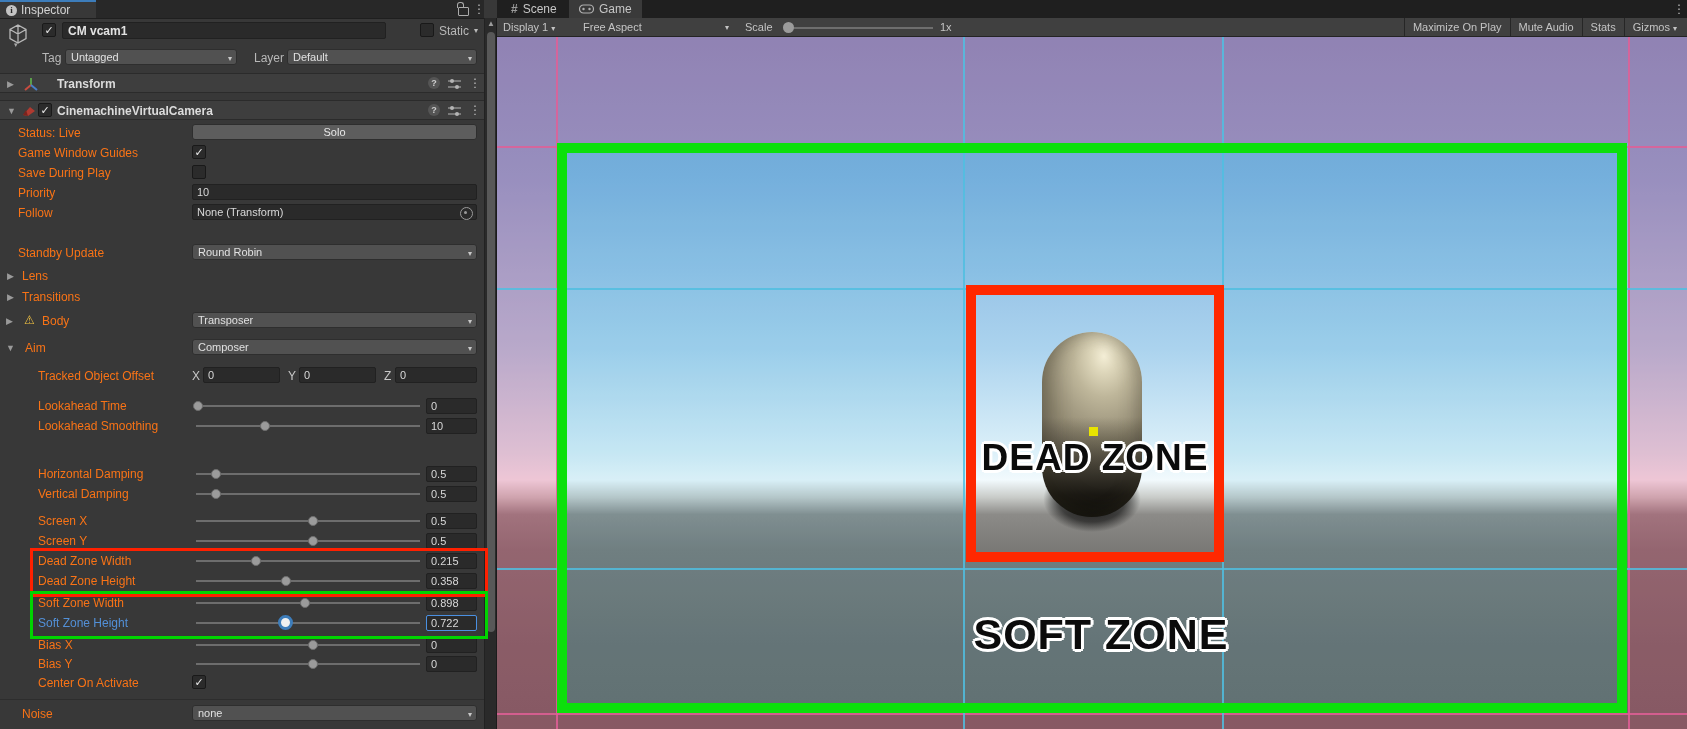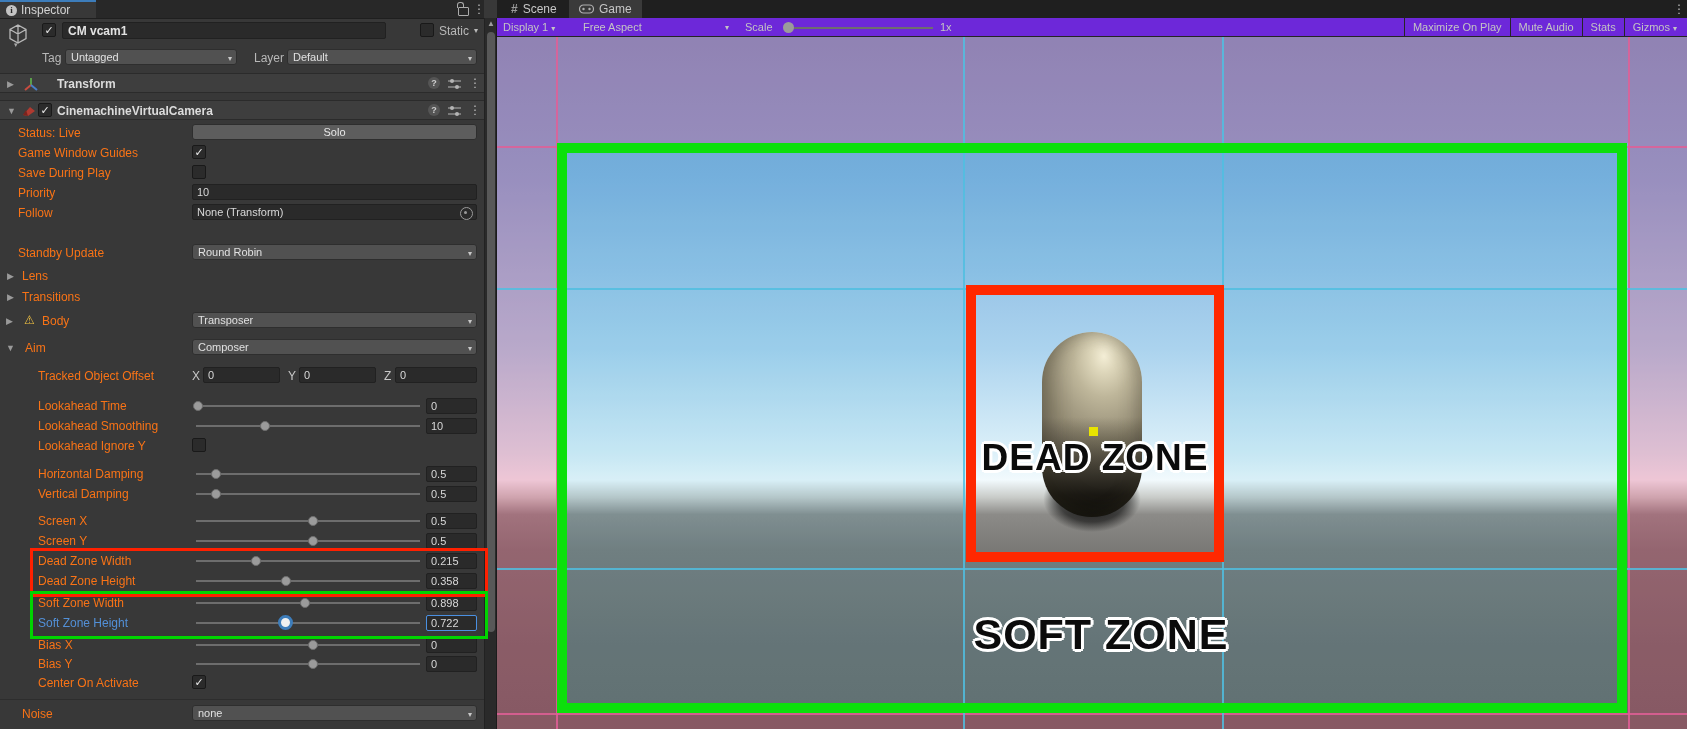--- a/index.html
+++ b/index.html
@@ -52,21 +52,21 @@
   
   .vscroll{position:absolute;left:484px;top:18px;width:13px;height:711px;background:#2a2a2a;
            border-left:1px solid #222;border-right:1px solid #1c1c1c;box-sizing:border-box;}
   .vthumb{position:absolute;left:2px;top:14px;width:8px;height:600px;background:#585858;border-radius:4px;}
   .scroll-up{position:absolute;left:2px;top:1px;font-size:8px;color:#9c9c9c;}
   
   .gamepanel{position:absolute;left:497px;top:0;width:1190px;height:729px;background:#1f1f1f;}
   .game-tabbar{position:absolute;left:0;top:0;width:1190px;height:18px;background:#1f1f1f;}
   .gtab{position:absolute;top:0;height:18px;display:flex;align-items:center;gap:5px;font-size:12px;color:#c6c6c6;padding:0 10px;}
   .gtab.active{background:#3a3a3a;}
-  .toolbar{position:absolute;left:0;top:18px;width:1190px;height:19px;background:#6d28d9;border-bottom:1px solid #242424;
+  .toolbar{position:absolute;left:0;top:18px;width:1190px;height:19px;background:#404040;border-bottom:1px solid #242424;
            font-size:11px;color:#c4c4c4;box-sizing:border-box;}
   .tb-item{position:absolute;top:2px;height:15px;line-height:15px;}
   .tb-right{position:absolute;right:2px;top:0;height:18px;display:flex;align-items:stretch;}
   .tb-btn{padding:0 8px;line-height:18px;border-left:1px solid #262626;color:#c4c4c4;}
   .scale-track{position:absolute;top:9px;height:2px;background:#6e6e6e;}
   .scale-knob{position:absolute;top:4px;width:11px;height:11px;border-radius:50%;background:#9b9b9b;}
   
   .viewport{position:absolute;left:0;top:37px;width:1190px;height:692px;overflow:hidden;
     background:linear-gradient(180deg,#75a0d0 0%,#7fb0de 20%,#abd3ee 45%,#dcf0f9 60%,#f2fafd 64%,
                #c9ccc9 66.5%,#8c8b88 69%,#7a7976 74%,#6d6d6a 88%,#686865 100%);}
@@ -225,24 +225,20 @@
       <div class="track"></div>
       <span class="knob" style="left:193px;"></span>
       <div class="tfield sval">0</div>
     </div>
     <div class="row" style="top:417px;">
       <span class="lbl ind">Lookahead Smoothing</span>
       <div class="track"></div>
       <span class="knob" style="left:260px;"></span>
       <div class="tfield sval">10</div>
     </div>
-    <div class="row" style="top:437px;">
-      <span class="lbl ind">Lookahead Ignore Y</span>
-      <span class="chk abs" style="left:192px;top:1px;"></span>
-    </div>
     <div class="row" style="top:465px;">
       <span class="lbl ind">Horizontal Damping</span>
       <div class="track"></div>
       <span class="knob" style="left:211px;"></span>
       <div class="tfield sval">0.5</div>
     </div>
     <div class="row" style="top:485px;">
       <span class="lbl ind">Vertical Damping</span>
       <div class="track"></div>
       <span class="knob" style="left:211px;"></span>

